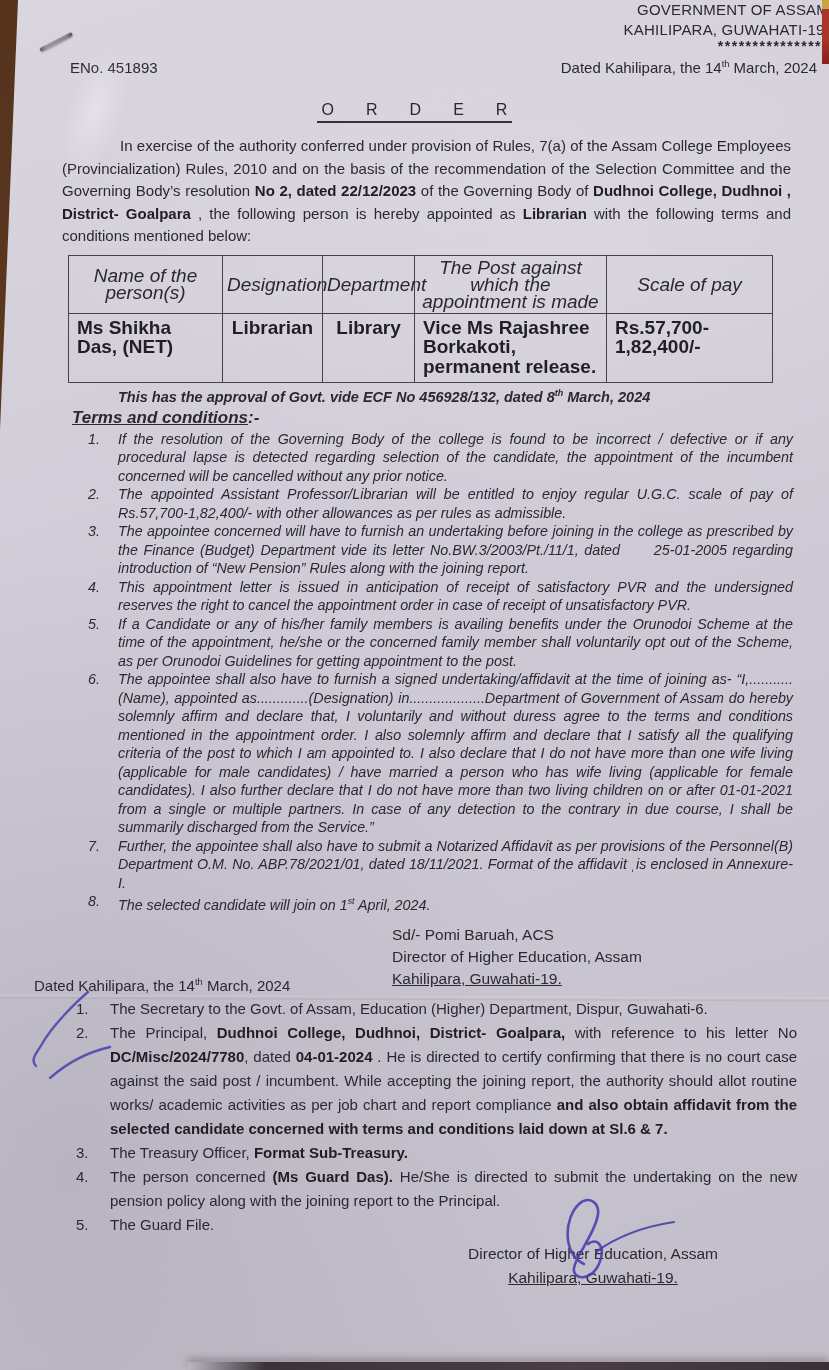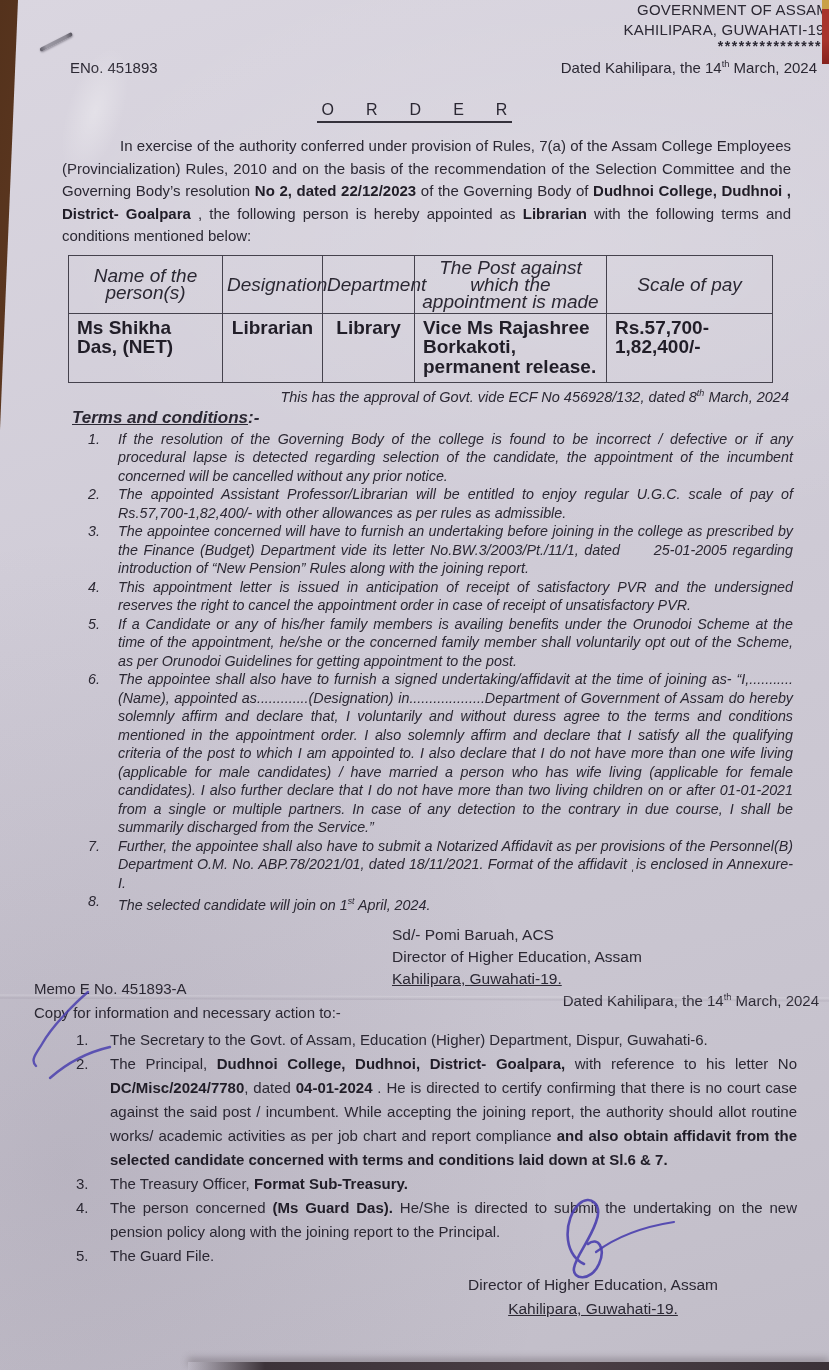--- a/index.html
+++ b/index.html
@@ -30,21 +30,21 @@
 
   .appt-table{border-collapse:collapse;margin:7px 0 0 68px;width:704px;
               font-size:19px;table-layout:fixed;}
   .appt-table th{font-style:italic;font-weight:normal;border:1.5px solid #45424d;
               padding:3px 4px;height:34px;line-height:17px;vertical-align:middle;}
   .appt-table td{font-weight:bold;border:1.5px solid #45424d;padding:4px 8px 6px 8px;
               height:54px;line-height:19.5px;vertical-align:top;color:#211e28;}
   .td-center{text-align:center;}
   .td-pay{padding-left:16px;}
 
-  .approval{margin:5px 40px 0 118px;font-size:14.5px;font-weight:normal;font-style:italic;text-align:right;}
+  .approval{margin:5px 40px 0 118px;font-size:14.5px;font-weight:bold;font-style:italic;}
   .terms-h{margin:3px 0 2px 72px;font-size:17px;font-weight:bold;font-style:italic;}
   .terms{margin:1px 36px 0 88px;font-style:italic;font-size:14.3px;line-height:18.5px;}
   .term{display:flex;}
   .term .num{flex:none;width:30px;}
   .term .txt{flex:1;text-align:justify;}
 
   .sd-block{width:360px;margin:9px 0 0 392px;
             font-size:15.5px;line-height:22px;}
   .memo-row{display:flex;justify-content:space-between;align-items:center;
             margin:-13px 10px 0 34px;}
@@ -162,24 +162,20 @@
         </div>
     </div>
 
     <div class="sd-block">
       <div>Sd/- Pomi Baruah, ACS</div>
       <div>Director of Higher Education, Assam</div>
       <div class="ul">Kahilipara, Guwahati-19.</div>
     </div>
 
     <div class="memo-row">
-      <div class="memo-left">
-        <div>Memo E No. 451893-A</div>
-        <div>Copy for information and necessary action to:-</div>
-      </div>
       <div class="dated2"><span>Dated Kahilipara, the 14</span><sup>th</sup><span> March, 2024</span></div>
     </div>
 
     <div class="memo-list">
       <div class="memo-item">
           <span class="num">1.</span>
           <span class="txt"><span>The Secretary to the Govt. of Assam, Education (Higher) Department, Dispur, Guwahati-6.</span></span>
         </div>
       <div class="memo-item">
           <span class="num">2.</span>

